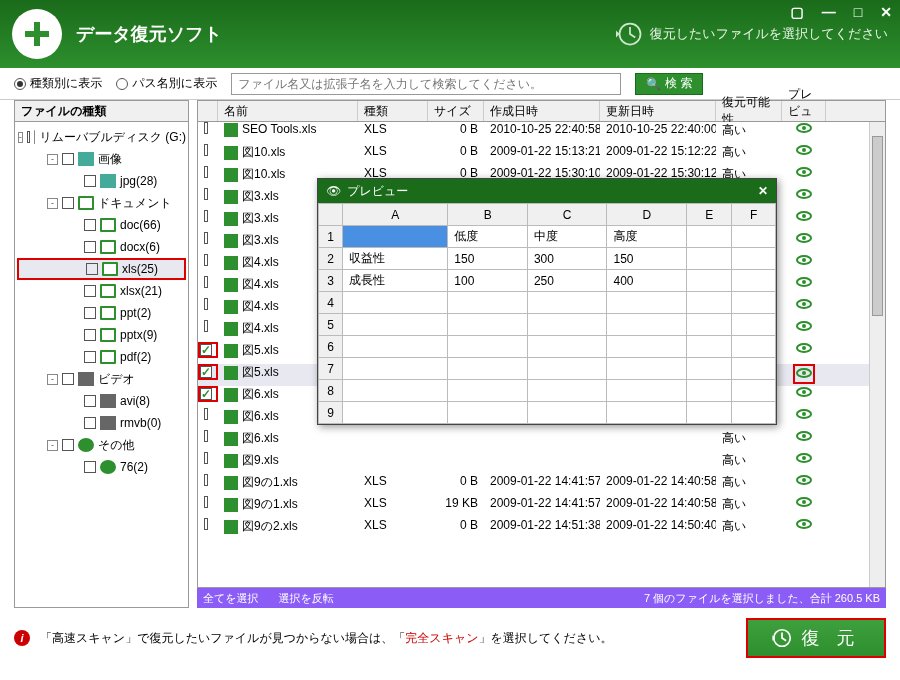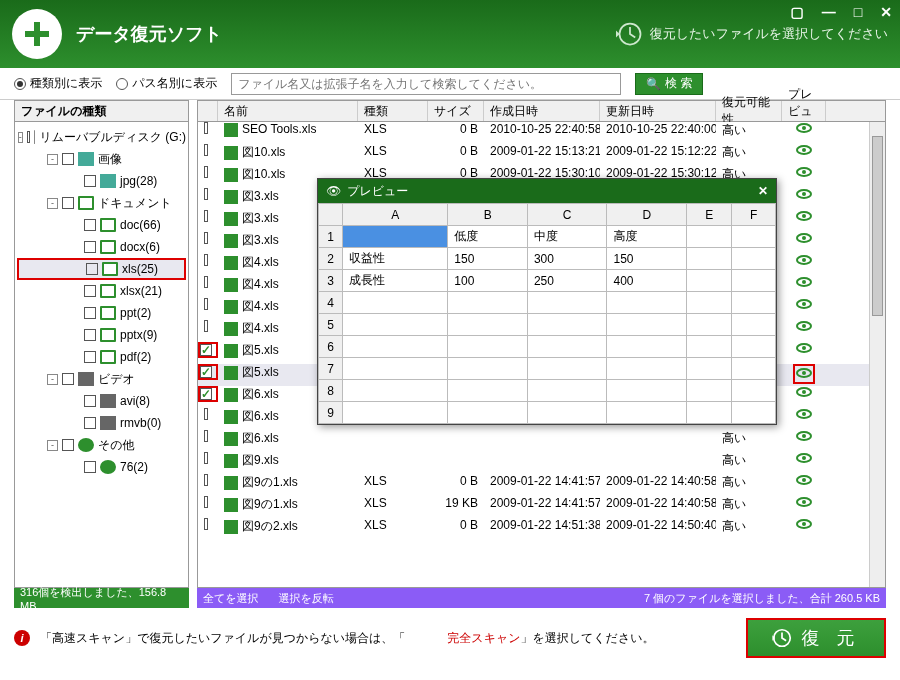--- a/index.html
+++ b/index.html
@@ -59,21 +59,21 @@
 .preview-title { height: 24px; background: #1a6b1a; color: #fff; display: flex; align-items: center; padding: 0 8px; font-size: 12px; }
 .preview-title .close { margin-left: auto; cursor: pointer; font-weight: bold; }
 .preview-grid { border-collapse: collapse; width: 100%; font-size: 12px; }
 .preview-grid th, .preview-grid td { border: 1px solid #bbb; height: 22px; padding: 0 6px; text-align: left; }
 .preview-grid th { background: #f0f0f0; font-weight: normal; text-align: center; }
 .preview-grid .rownum { background: #f0f0f0; text-align: center; width: 24px; }
 .preview-grid .sel { background: #4a90e2; }
 .footer { height: 60px; display: flex; align-items: center; padding: 0 14px; gap: 10px; }
 .info-icon { width: 16px; height: 16px; background: #c00; border-radius: 50%; color: #fff; display: inline-flex; align-items: center; justify-content: center; font-size: 11px; font-weight: bold; font-style: italic; }
 .footer-text { font-size: 12px; }
-.footer-text .link { color: #c00; margin-left: 42px; }
+.footer-text .link { color: #c00; }
 .recover-btn { margin-left: auto; height: 40px; width: 140px; background: linear-gradient(#3da03d, #2d8f2d); border: 2px solid #d00; color: #fff; font-size: 18px; display: flex; align-items: center; justify-content: center; gap: 8px; cursor: pointer; letter-spacing: 6px; }
 .col-name{width:140px}.col-type{width:70px}.col-size{width:56px;text-align:right}.col-cdate{width:116px}.col-mdate{width:116px}.col-rec{width:66px}.col-prev{width:44px;display:flex;justify-content:center}
 </style>
 </head>
 <body>
 
 <div class="header">
   <div class="logo">
     <svg viewBox="0 0 32 32">
         <rect x="13" y="4" width="6" height="24" fill="#2d8f2d"></rect>
@@ -225,21 +225,20 @@
           <span>その他</span>
         </div>
         <div class="tree-node">
           <span class="tree-spacer" style="width:52px"></span>
           <span style="width:15px;display:inline-block"></span>
           <span class="tree-cb"></span>
           <span class="tree-icon icon-other"></span>
           <span>76(2)</span>
         </div>
       </div>
-    <div class="status-left">316個を検出しました、156.8 MB</div>
   </div>
 
   <div class="right-panel">
     <div class="table-header">
       <div class="th" style="width:20px"></div>
       <div class="th col-name">名前</div>
       <div class="th col-type">種類</div>
       <div class="th col-size">サイズ</div>
       <div class="th col-cdate">作成日時</div>
       <div class="th col-mdate">更新日時</div>

